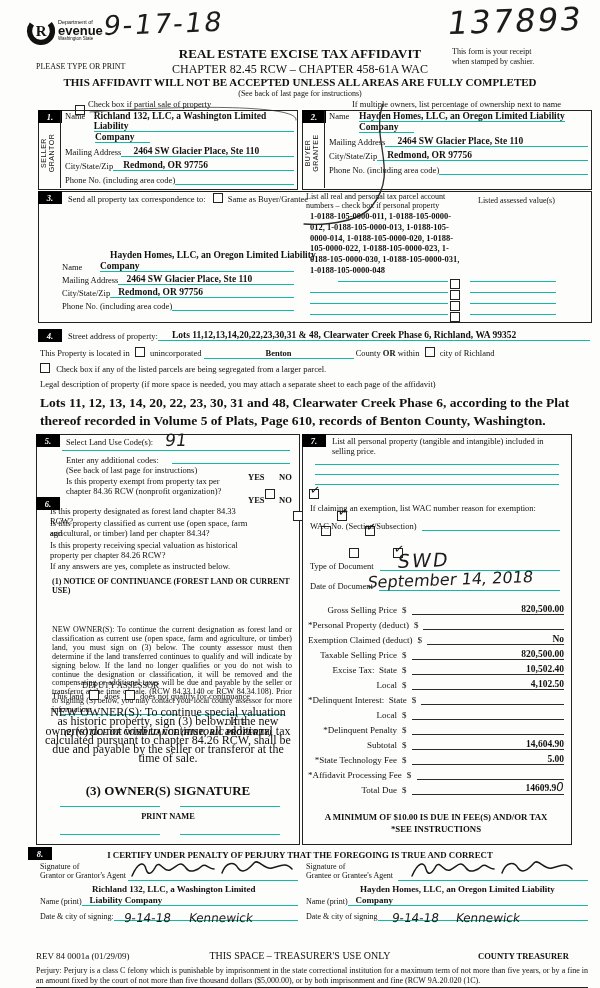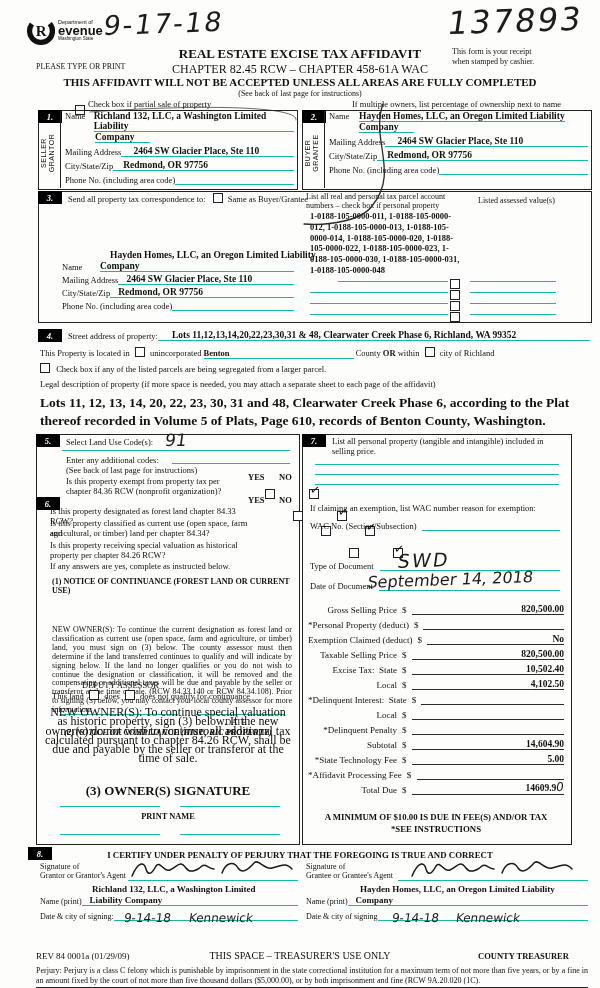--- a/index.html
+++ b/index.html
@@ -163,21 +163,21 @@
   
   <div class="secnum" style="left:38px;top:329px;">4.</div>
   <div class="abs" style="left:68px;top:330px;width:522px;display:flex;align-items:flex-end;">
     <span class="lbl">Street address of property:</span>
     <span class="bv line" style="flex:1;text-indent:14px;">Lots 11,12,13,14,20,22,23,30,31 &amp; 48, Clearwater Creek Phase 6, Richland, WA  99352</span>
   </div>
   <div class="abs lbl" style="left:40px;top:347px;width:540px;">
     <span>This Property is located in</span>
     <span class="cb" style="margin:0 3px;"></span>
     <span>unincorporated</span>
-    <span class="line b" style="display:inline-block;width:150px;text-align:left;">Benton</span>
+    <span class="line b" style="display:inline-block;width:150px;text-align:center;">Benton</span>
     <span>County</span>
     <span class="b">OR</span>
     <span>within</span>
     <span class="cb" style="margin:0 3px;"></span>
     <span>city of Richland</span>
   </div>
   <div class="abs lbl" style="left:40px;top:363px;">
     <span class="cb" style="margin-right:4px;"></span>
     <span>Check box if any of the listed parcels are being segregated from a larger parcel.</span>
   </div>

